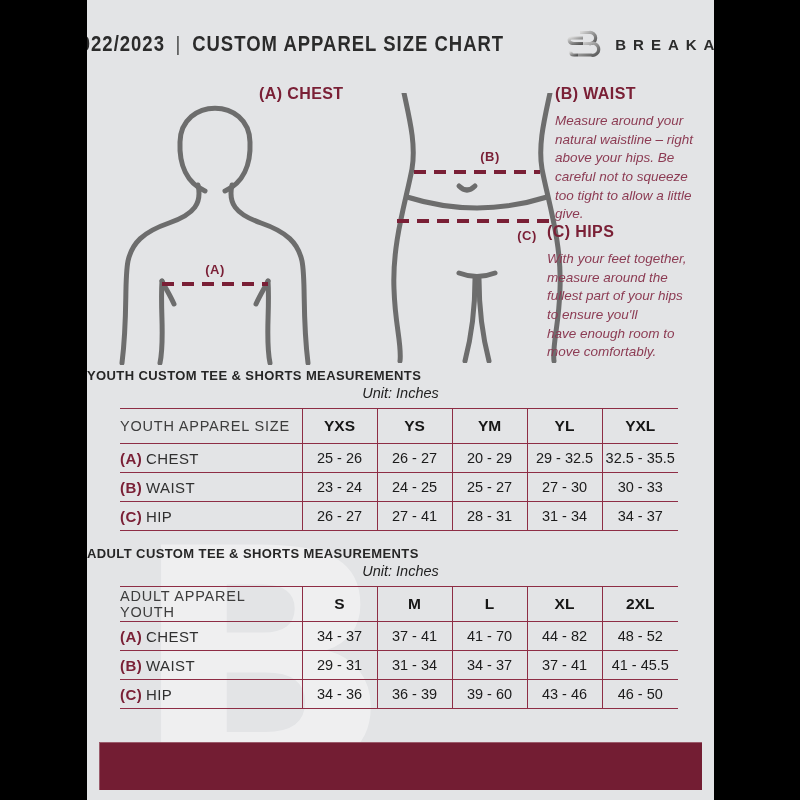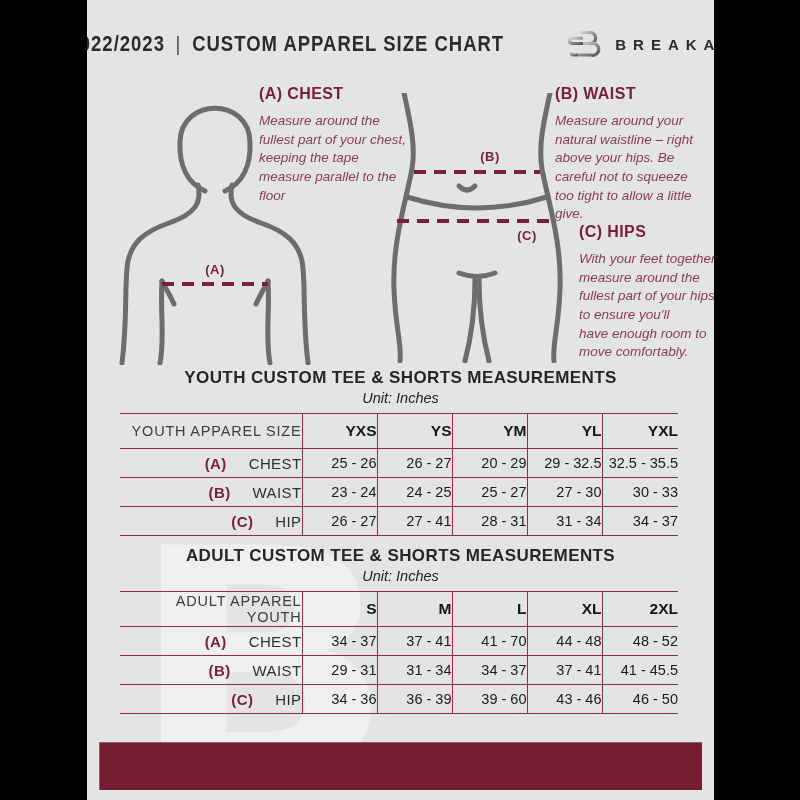--- a/index.html
+++ b/index.html
@@ -36,62 +36,62 @@
     font-weight:bold;font-size:15px;color:#2b2b2b;letter-spacing:7px;
     white-space:nowrap;
   }
   
   .diagrams{position:absolute;top:85px;left:0;width:627px;height:284px;}
   .fig1{position:absolute;left:28px;top:0;}
   .fig2{position:absolute;left:300px;top:8px;}
   .ins{position:absolute;width:150px;}
   .ins-a{left:172px;top:0;}
   .ins-b{left:468px;top:0;}
-  .ins-c{left:492px;top:138px;}
+  .ins-c{left:460px;top:138px;}
   .ins-h{
     margin:0 0 9px 0;font-size:16px;font-weight:bold;color:#7a2036;
     letter-spacing:0.4px;
   }
   .ins-p{
     margin:0;font-size:13.5px;font-style:italic;color:#8c3b53;
     line-height:1.38;white-space:pre-line;
   }
   
   .sec{position:absolute;left:0;width:627px;}
   .sec-youth{top:368px;}
   .sec-adult{top:546px;}
   .sec-title{
-    text-align:center;font-size:17px;font-weight:bold;color:#262626;
+    text-align:left;font-size:13px;font-weight:bold;color:#262626;
     letter-spacing:0.4px;margin:0;
   }
   .sec-unit{
     text-align:center;font-size:14.5px;font-style:italic;color:#1f1f1f;
     margin:2px 0 0 0;
   }
   table.size{
     border-collapse:collapse;table-layout:fixed;width:558px;
     margin:7px 0 0 33px;background:transparent;
   }
   table.size th, table.size td{
-    border-top:1.5px solid #8e2d45;padding:0;text-align:right;
+    border-top:1.5px solid #8e2d45;padding:0;
   }
   table.size tr:last-child th, table.size tr:last-child td{
     border-bottom:1.5px solid #8e2d45;
   }
   table.size th + th, table.size td + td{border-left:1.5px solid #8e2d45;}
   table.size tr.hrow th{height:34px;}
   table.size tr.drow td{height:28px;}
   th.lblh{
     font-weight:normal;font-size:14.5px;color:#3d3d3d;text-align:left;
     padding-left:13px;letter-spacing:0.8px;
   }
   th.sz{font-size:15.5px;font-weight:bold;color:#161616;text-align:center;}
   td.lbl{text-align:left;padding-left:13px;font-size:15px;color:#303030;letter-spacing:0.4px;}
   td.lbl .pfx{font-weight:bold;color:#7a2036;}
-  td.lbl .rl{margin-left:22px;}
+  td.lbl .rl{margin-left:4px;}
   td.val{text-align:center;font-size:14.5px;color:#1b1b1b;margin-left:32px;}
   
   .footer-bar{
     position:absolute;left:12px;top:742px;width:603px;height:48px;
     background:#731d33;z-index:3;
     box-shadow:inset 1px 1px 0 rgba(255,255,255,0.28);
   }
   
   .bodyline{stroke:#6d6d6d;stroke-width:5;fill:none;stroke-linecap:round;}
   .dashline{stroke:#7a1f36;stroke-width:4;fill:none;stroke-dasharray:12 8;}
@@ -156,21 +156,20 @@
         <path class="bodyline" stroke-width="4" d="M 88 186 C 88 215 84 245 78 268"></path>
         <path class="bodyline" stroke-width="4" d="M 92 186 C 92 215 96 245 102 268"></path>
         <text class="diag-lab" x="103" y="68" text-anchor="middle">(B)</text>
         <line class="dashline" x1="27" y1="79" x2="153" y2="79"></line>
         <line class="dashline" x1="10" y1="128" x2="168" y2="128"></line>
         <text class="diag-lab" x="140" y="147" text-anchor="middle">(C)</text>
       </svg>
 
       <div class="ins ins-a">
         <h3 class="ins-h">(A) CHEST</h3>
-        <p class="ins-p">Measure around the fullest part of your chest, keeping the tape measure parallel to the floor</p>
       </div>
       <div class="ins ins-b">
         <h3 class="ins-h">(B) WAIST</h3>
         <p class="ins-p">Measure around your natural waistline – right above your hips. Be careful not to squeeze too tight to allow a little give.</p>
       </div>
       <div class="ins ins-c">
         <h3 class="ins-h">(C) HIPS</h3>
         <p class="ins-p">With your feet together, measure around the fullest part of your hips to ensure you'll
 have enough room to move comfortably.</p>
       </div>
@@ -244,21 +243,21 @@
           <th class="sz">M</th>
           <th class="sz">L</th>
           <th class="sz">XL</th>
           <th class="sz">2XL</th>
         </tr>
         <tr class="drow">
           <td class="lbl"><span class="pfx">(A)</span><span class="rl">CHEST</span></td>
           <td class="val">34 - 37</td>
           <td class="val">37 - 41</td>
           <td class="val">41 - 70</td>
-          <td class="val">44 - 48</td>
+          <td class="val">44 - 82</td>
           <td class="val">48 - 52</td>
         </tr>
         <tr class="drow">
           <td class="lbl"><span class="pfx">(B)</span><span class="rl">WAIST</span></td>
           <td class="val">29 - 31</td>
           <td class="val">31 - 34</td>
           <td class="val">34 - 37</td>
           <td class="val">37 - 41</td>
           <td class="val">41 - 45.5</td>
         </tr>

